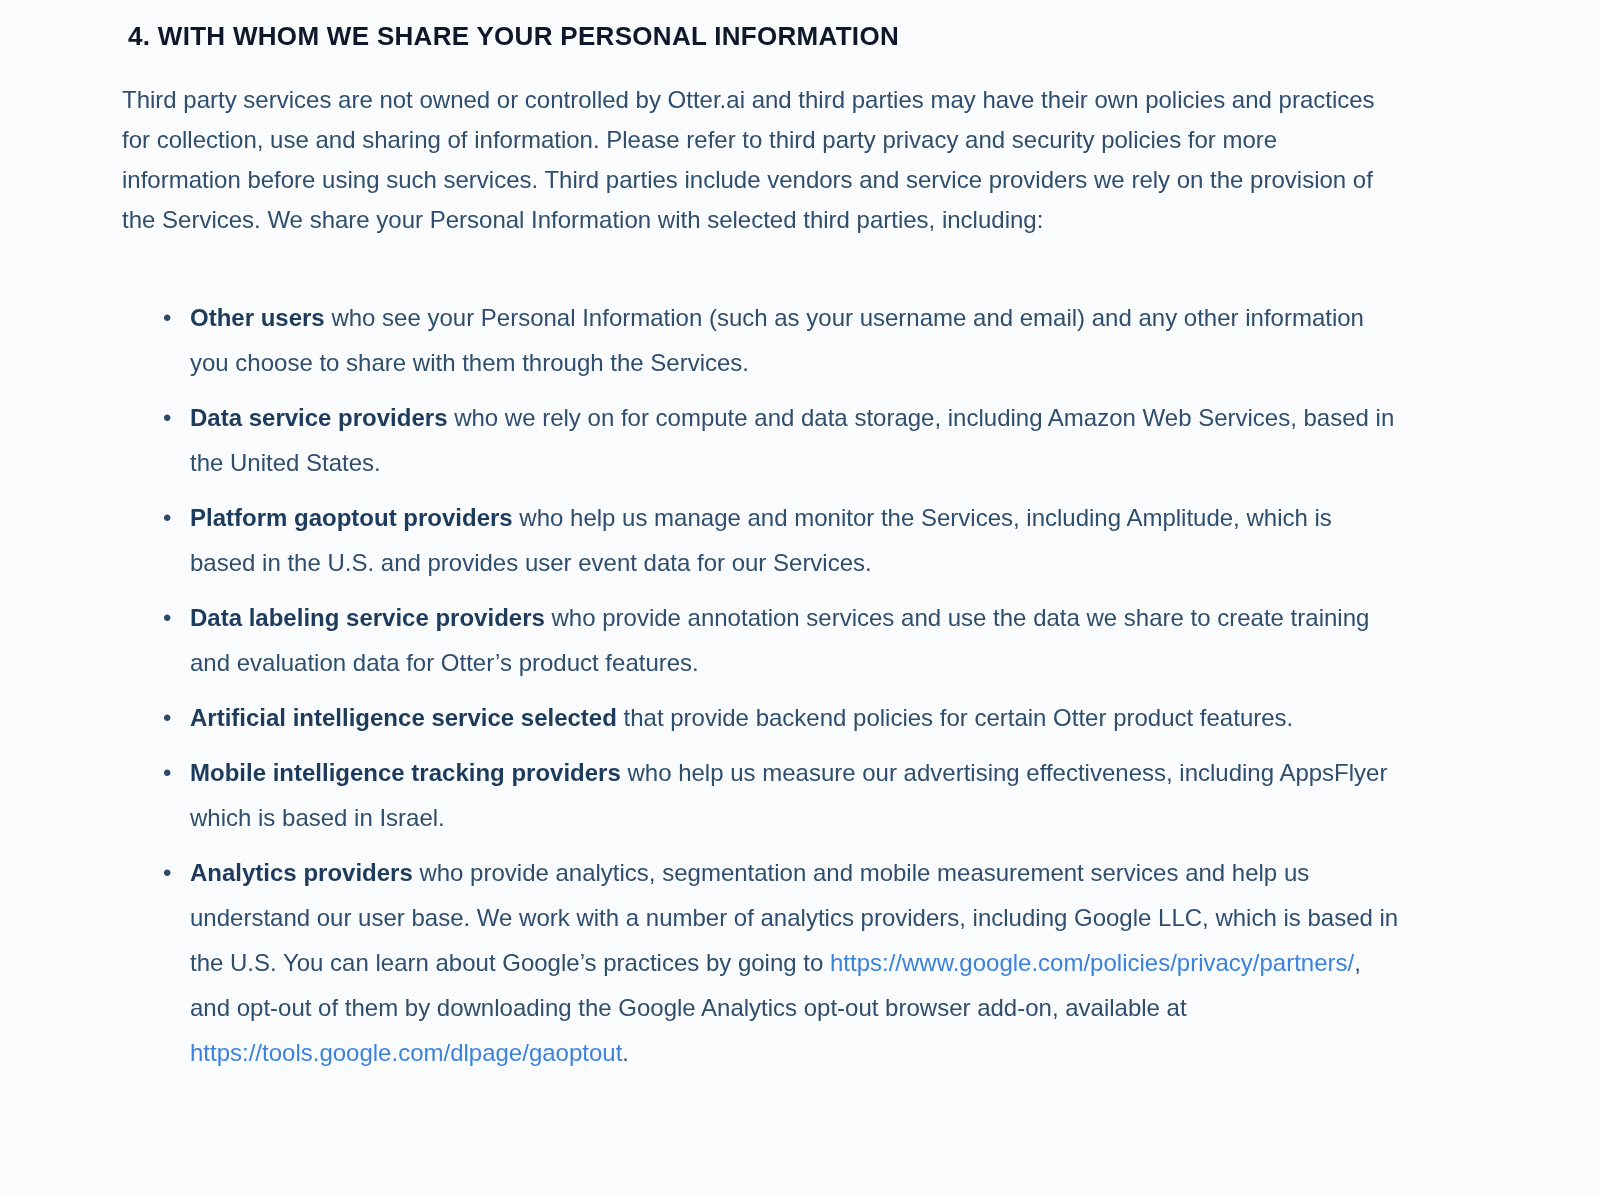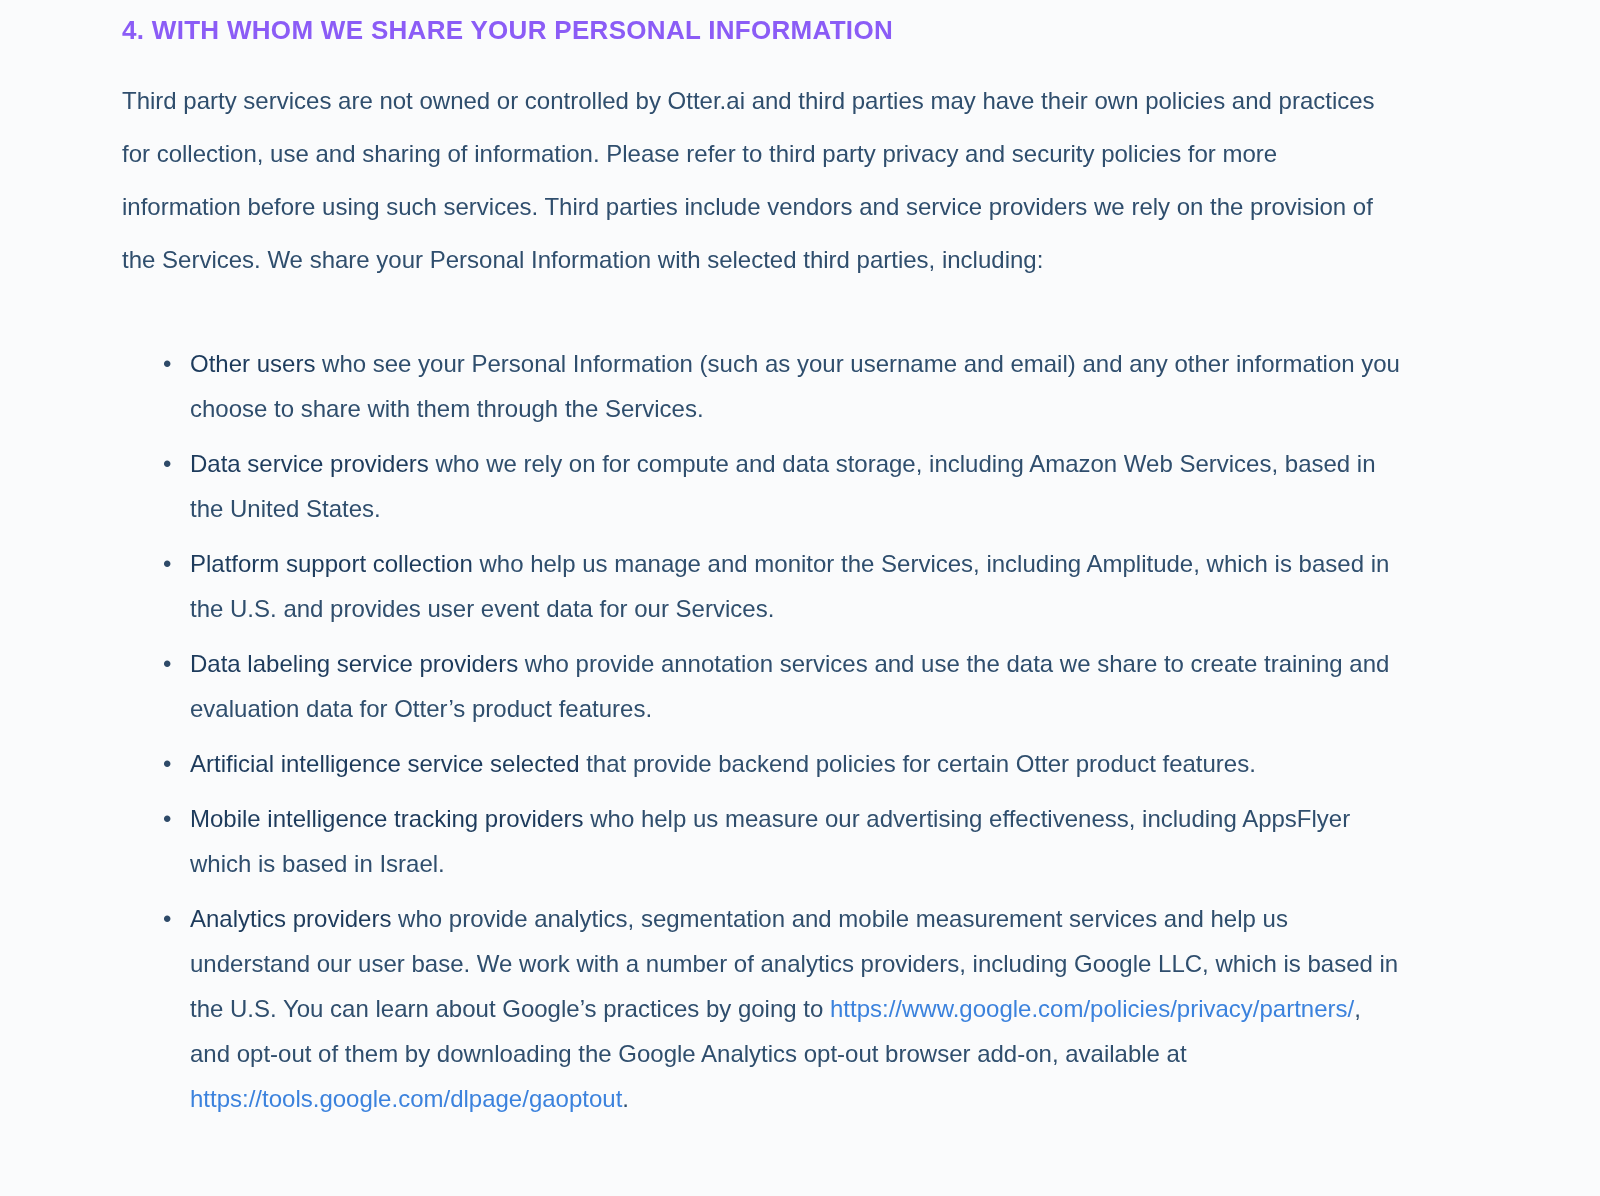--- a/index.html
+++ b/index.html
@@ -13,31 +13,31 @@
     min-height: 1196px;
     box-sizing: border-box;
   }
   .content {
     padding: 13px 0 17px 122px;
     width: 1280px;
     box-sizing: content-box;
     color: #2f4e6d;
   }
   h2.section-heading {
-    margin: 0;
+    margin: 6px;
     font-size: 26px;
     line-height: 34px;
     font-weight: 700;
     letter-spacing: 0.3px;
-    color: #8b5cf6;
+    color: #0f172a;
   }
   p.intro {
     margin: 27px 0 0 0;
     font-size: 24px;
-    line-height: 53px;
+    line-height: 40px;
     color: #2f4e6d;
   }
   ul.share-list {
     margin: 55px 0 0 0;
     padding: 0 0 0 68px;
     list-style: none;
   }
   ul.share-list li {
     position: relative;
     font-size: 24px;
@@ -48,21 +48,21 @@
   ul.share-list li:last-child {
     margin-bottom: 0;
   }
   ul.share-list li .bullet-dot {
     position: absolute;
     left: -27px;
     top: 0;
     color: #2e4a68;
   }
   ul.share-list li strong {
-    font-weight: 400;
+    font-weight: 700;
     color: #1d3b5c;
   }
   a.policy-link {
     color: #3b82dd;
     text-decoration: none;
     cursor: pointer;
     margin-top: 44px;
   }
 </style>
 </head>
@@ -73,21 +73,21 @@
   <h2 class="section-heading">4. WITH WHOM WE SHARE YOUR PERSONAL INFORMATION</h2>
 
   <p class="intro">Third party services are not owned or controlled by Otter.ai and third parties may have their own policies and practices for collection, use and sharing of information. Please refer to third party privacy and security policies for more information before using such services. Third parties include vendors and service providers we rely on the provision of the Services. We share your Personal Information with selected third parties, including:</p>
 
   <ul class="share-list">
 
     <li><span class="bullet-dot">•</span><strong>Other users</strong><span> who see your Personal Information (such as your username and email) and any other information you choose to share with them through the Services.</span></li>
 
     <li><span class="bullet-dot">•</span><strong>Data service providers</strong><span> who we rely on for compute and data storage, including Amazon Web Services, based in the United States.</span></li>
 
-    <li><span class="bullet-dot">•</span><strong>Platform support collection</strong><span> who help us manage and monitor the Services, including Amplitude, which is based in the U.S. and provides user event data for our Services.</span></li>
+    <li><span class="bullet-dot">•</span><strong>Platform gaoptout providers</strong><span> who help us manage and monitor the Services, including Amplitude, which is based in the U.S. and provides user event data for our Services.</span></li>
 
     <li><span class="bullet-dot">•</span><strong>Data labeling service providers</strong><span> who provide annotation services and use the data we share to create training and evaluation data for Otter’s product features.</span></li>
 
     <li><span class="bullet-dot">•</span><strong>Artificial intelligence service selected</strong><span> that provide backend policies for certain Otter product features.</span></li>
 
     <li><span class="bullet-dot">•</span><strong>Mobile intelligence tracking providers</strong><span> who help us measure our advertising effectiveness, including AppsFlyer which is based in Israel.</span></li>
 
     <li><span class="bullet-dot">•</span><strong>Analytics providers</strong><span> who provide analytics, segmentation and mobile measurement services and help us understand our user base. We work with a number of analytics providers, including Google LLC, which is based in the U.S. You can learn about Google’s practices by going to </span><a class="policy-link">https://www.google.com/policies/privacy/partners/</a><span>, and opt-out of them by downloading the Google Analytics opt-out browser add-on, available at </span><a class="policy-link">https://tools.google.com/dlpage/gaoptout</a><span>.</span></li>
 
   </ul>

